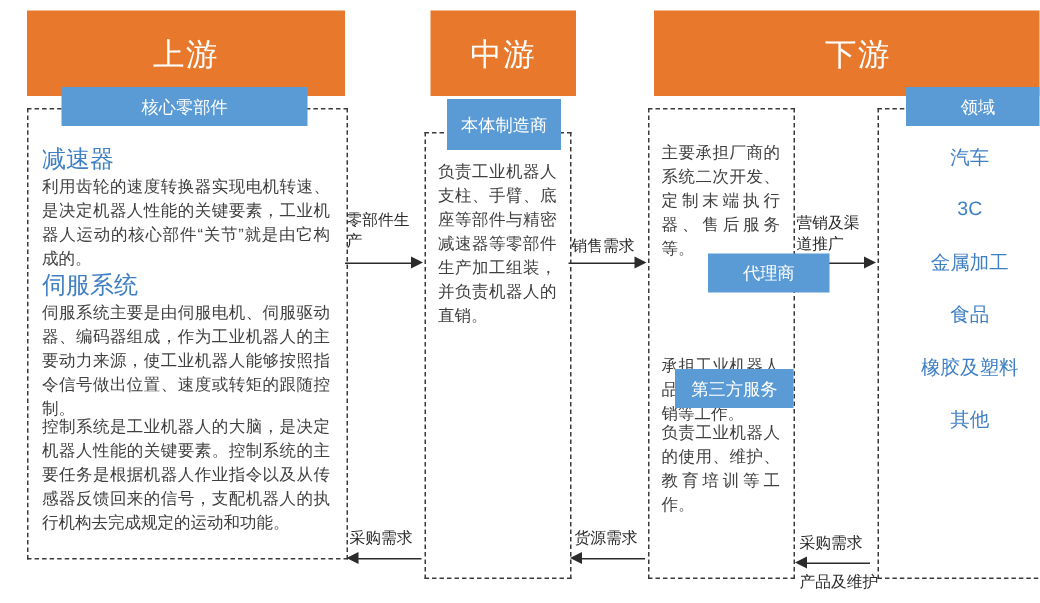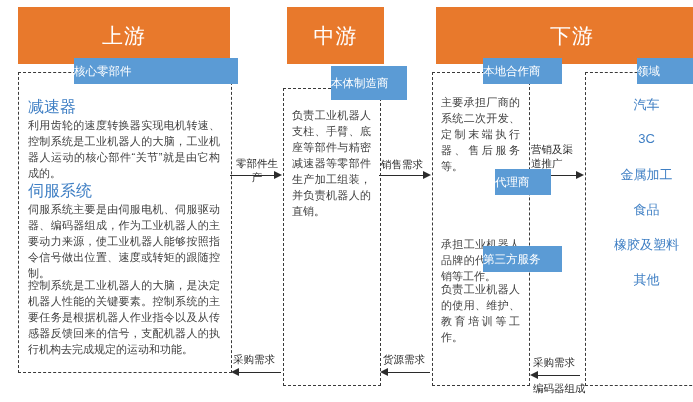--- a/index.html
+++ b/index.html
@@ -35,24 +35,24 @@
     z-index: 5;
   }
 
   
   .blue-tab {
     position: absolute;
     background: #5B9BD5;
     color: #ffffff;
     display: flex;
     align-items: center;
+    justify-content: center;
     font-size: 11.5px;
     z-index: 6;
     white-space: nowrap;
-    margin-left: 33px;
   }
 
   
   .dashed-box {
     position: absolute;
     border: 1.6px dashed #3a3a3a;
     background: transparent;
     z-index: 1;
   }
 
@@ -139,39 +139,36 @@
   </div>
 
   <div class="blue-tab" style="left:41px; top:58px; width:164px; height:26px;">
     <span>核心零部件</span>
   </div>
 
   <div class="blue-tab" style="left:298px; top:66px; width:76px; height:34px;">
     <span>本体制造商</span>
   </div>
 
-  <div class="blue-tab" style="left:450px; top:58px; width:79px; height:26px;">
-    <span>本地合作商</span>
-  </div>
-
-  <div class="blue-tab" style="left:462px; top:169px; width:56px; height:26px;">
+
+  <div class="blue-tab" style="left:472px; top:169px; width:81px; height:26px;">
     <span>代理商</span>
   </div>
 
   <div class="blue-tab" style="left:450px; top:246px; width:79px; height:26px;">
     <span>第三方服务</span>
   </div>
 
   <div class="blue-tab" style="left:604px; top:58px; width:96px; height:26px;">
     <span>领域</span>
   </div>
 
   <div class="para" style="left:28px; top:97px; width:192px;">
     <div class="para-title">减速器</div>
-    <div class="para-body">利用齿轮的速度转换器实现电机转速、控制系统是工业机器人的大脑，工业机器人运动的核心部件“关节”就是由它构成的。</div>
+    <div class="para-body">利用齿轮的速度转换器实现电机转速、是决定机器人性能的关键要素，工业机器人运动的核心部件“关节”就是由它构成的。</div>
   </div>
 
   <div class="para" style="left:28px; top:181px; width:192px;">
     <div class="para-title">伺服系统</div>
     <div class="para-body">伺服系统主要是由伺服电机、伺服驱动器、编码器组成，作为工业机器人的主要动力来源，使工业机器人能够按照指令信号做出位置、速度或转矩的跟随控制。</div>
   </div>
 
   <div class="para" style="left:28px; top:277px; width:192px;">
     <div class="para-body">控制系统是工业机器人的大脑，是决定机器人性能的关键要素。控制系统的主要任务是根据机器人作业指令以及从传感器反馈回来的信号，支配机器人的执行机构去完成规定的运动和功能。</div>
   </div>
@@ -186,36 +183,36 @@
 
   <div class="field-item" style="left:595px; top:96px;">汽车</div>
   <div class="field-item" style="left:595px; top:131px;">3C</div>
   <div class="field-item" style="left:595px; top:166px;">金属加工</div>
   <div class="field-item" style="left:595px; top:201px;">食品</div>
   <div class="field-item" style="left:595px; top:236px;">橡胶及塑料</div>
   <div class="field-item" style="left:595px; top:271px;">其他</div>
 
   <div class="arrow-line" style="left:230px; top:175px; width:45px;"></div>
   <div class="arrow-head right" style="left:274px; top:171px;"></div>
-  <div class="arrow-label w2" style="left:231px; top:156px;text-align:center;">零部件生产</div>
+  <div class="arrow-label w2" style="left:231px; top:140px;">零部件生产</div>
 
   <div class="arrow-line" style="left:379px; top:175px; width:45px;"></div>
   <div class="arrow-head right" style="left:423px; top:171px;"></div>
   <div class="arrow-label" style="left:381px; top:157px;">销售需求</div>
 
   <div class="arrow-line" style="left:529px; top:175px; width:48px;"></div>
   <div class="arrow-head right" style="left:576px; top:171px;"></div>
   <div class="arrow-label w2" style="left:531px; top:142px;">营销及渠道推广</div>
 
   <div class="arrow-line" style="left:237px; top:372px; width:44px;"></div>
   <div class="arrow-head left" style="left:231px; top:368px;"></div>
   <div class="arrow-label" style="left:233px; top:352px;">采购需求</div>
 
   <div class="arrow-line" style="left:386px; top:372px; width:44px;"></div>
   <div class="arrow-head left" style="left:380px; top:368px;"></div>
   <div class="arrow-label" style="left:383px; top:352px;">货源需求</div>
 
   <div class="arrow-line" style="left:536px; top:375px; width:44px;"></div>
   <div class="arrow-head left" style="left:530px; top:371px;"></div>
   <div class="arrow-label" style="left:533px; top:355px;">采购需求</div>
-  <div class="arrow-label" style="left:533px; top:381px;">编码器组成</div>
+  <div class="arrow-label" style="left:533px; top:381px;">产品及维护</div>
 
 </div>
 
 </body></html>

